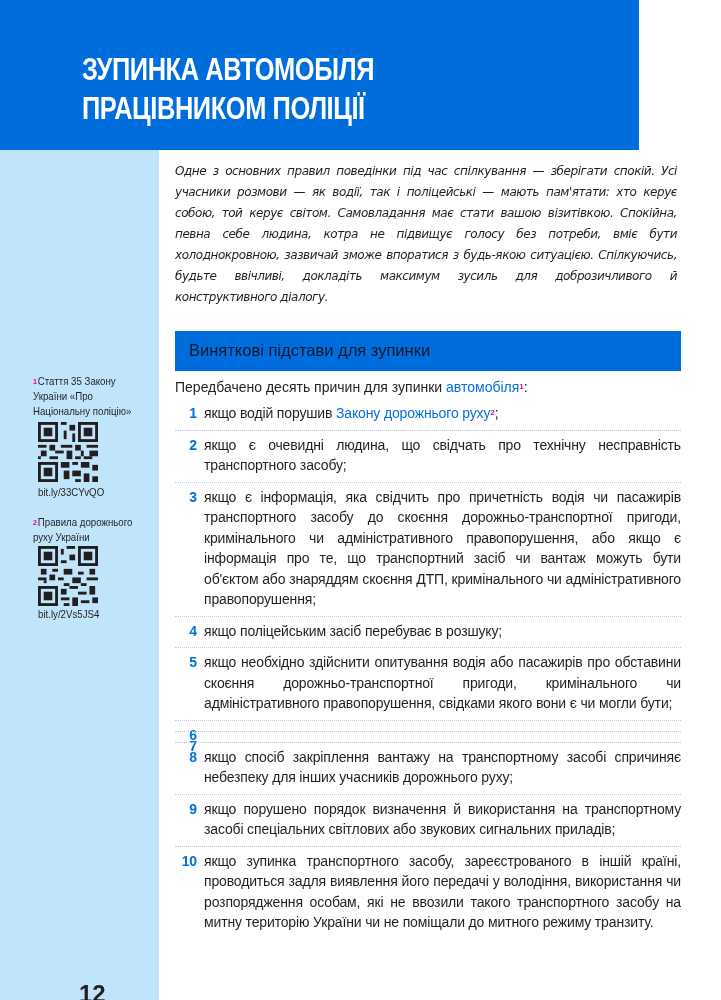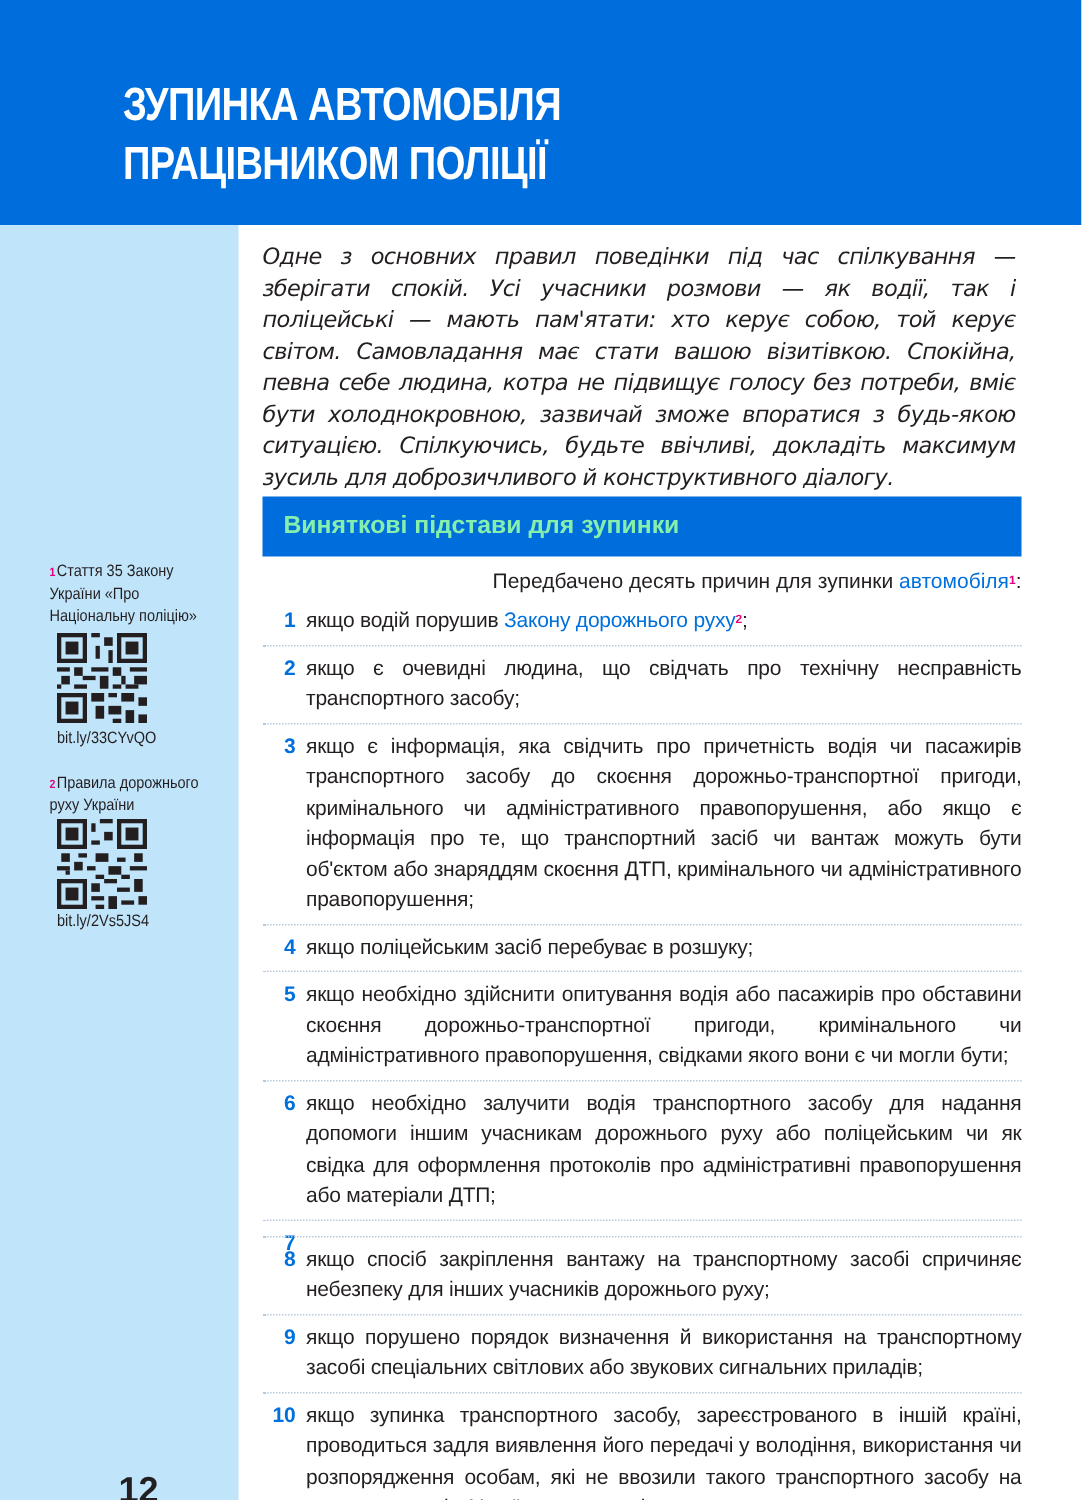--- a/index.html
+++ b/index.html
@@ -3,21 +3,21 @@
 <meta charset="utf-8">
 <style>
   html, body { margin: 0; padding: 0; }
   body {
     width: 721px; height: 1000px; position: relative; overflow: hidden;
     background: #ffffff;
     font-family: "Liberation Sans", "DejaVu Sans", sans-serif;
     color: #231f20;
   }
   .header {
-    position: absolute; left: 0; top: 0; width: 721px; height: 150px;
+    position: absolute; left: 0; top: 0; width: 639px; height: 150px;
     background: #006ddc;
   }
   .header-title {
     position: absolute; left: 82px; top: 50px;
     color: #ffffff; font-weight: bold;
     font-family: "Liberation Sans", sans-serif;
     font-size: 31px; line-height: 39px;
     letter-spacing: -0.5px;
     transform: scaleX(0.82); transform-origin: left top;
     white-space: nowrap;
@@ -40,37 +40,37 @@
     position: absolute; left: 38px;
     font-size: 11px; color: #231f20;
     transform: scaleX(0.88); transform-origin: left top;
   }
   .page-number {
     position: absolute; left: 79px; top: 980px;
     font-weight: bold; font-size: 24px; color: #231f20;
   }
   .intro {
     position: absolute; left: 175px; top: 161px; width: 502px;
-    font-style: italic; font-size: 15px; line-height: 21px;
+    font-style: italic; font-size: 12px; line-height: 21px;
     font-family: "DejaVu Sans", sans-serif;
     color: #231f20;
     text-align: justify;
     letter-spacing: -0.45px;
   }
   .section-bar {
     position: absolute; left: 175px; top: 331px; width: 506px; height: 40px;
     background: #006ddc;
   }
   .section-title {
     position: absolute; left: 14px; top: 10px;
-    color: #86efac; font-weight: bold; font-size: 16.5px;
+    color: #0f172a; font-weight: normal; font-size: 16.5px;
   }
   .lead {
     position: absolute; left: 175px; top: 377px; width: 506px;
-    font-size: 14px; line-height: 20px; text-align: right;
+    font-size: 14px; line-height: 20px;
   }
   .link { color: #0070dc; }
   .sup-pink { color: #e6007e; font-size: 8px; vertical-align: top; font-weight: bold; }
   .list {
     position: absolute; left: 175px; top: 403px; width: 506px;
     margin: 0; padding: 0; list-style: none;
   }
   .list li {
     position: relative; padding-left: 29px; margin-bottom: 6px;
     font-size: 14px; line-height: 20.5px; text-align: justify;
@@ -197,18 +197,18 @@
 </div>
 
 <ol class="list">
   <li>
     <span class="num">1</span><span>якщо водій порушив </span><span class="link">Закону дорожнього руху</span><span class="sup-pink">2</span><span>;</span>
   </li>
   <li class="sep"><span class="num">2</span><span>якщо є очевидні людина, що свідчать про технічну несправність транспортного засобу;</span></li>
   <li class="sep"><span class="num">3</span><span>якщо є інформація, яка свідчить про причетність водія чи пасажирів транспортного засобу до скоєння дорожньо-транспортної пригоди, кримінального чи адміністративного правопорушення, або якщо є інформація про те, що транспортний засіб чи вантаж можуть бути об'єктом або знаряддям скоєння ДТП, кримінального чи адміністративного правопорушення;</span></li>
   <li class="sep"><span class="num">4</span><span>якщо поліцейським засіб перебуває в розшуку;</span></li>
   <li class="sep"><span class="num">5</span><span>якщо необхідно здійснити опитування водія або пасажирів про обставини скоєння дорожньо-транспортної пригоди, кримінального чи адміністративного правопорушення, свідками якого вони є чи могли бути;</span></li>
-  <li class="sep"><span class="num">6</span><span>якщо необхідно залучити водія транспортного засобу для надання допомоги іншим учасникам дорожнього руху або поліцейським чи як свідка для оформлення протоколів про адміністративні правопорушення або матеріали ДТП;</span></li>
+  <li class="sep"><span class="num">6</span></li>
   <li class="sep"><span class="num">7</span></li>
   <li class="sep"><span class="num">8</span><span>якщо спосіб закріплення вантажу на транспортному засобі спричиняє небезпеку для інших учасників дорожнього руху;</span></li>
   <li class="sep"><span class="num">9</span><span>якщо порушено порядок визначення й використання на транспортному засобі спеціальних світлових або звукових сигнальних приладів;</span></li>
   <li class="sep"><span class="num">10</span><span>якщо зупинка транспортного засобу, зареєстрованого в іншій країні, проводиться задля виявлення його передачі у володіння, використання чи розпорядження особам, які не ввозили такого транспортного засобу на митну територію України чи не поміщали до митного режиму транзиту.</span></li>
 </ol>
 
 </body></html>

